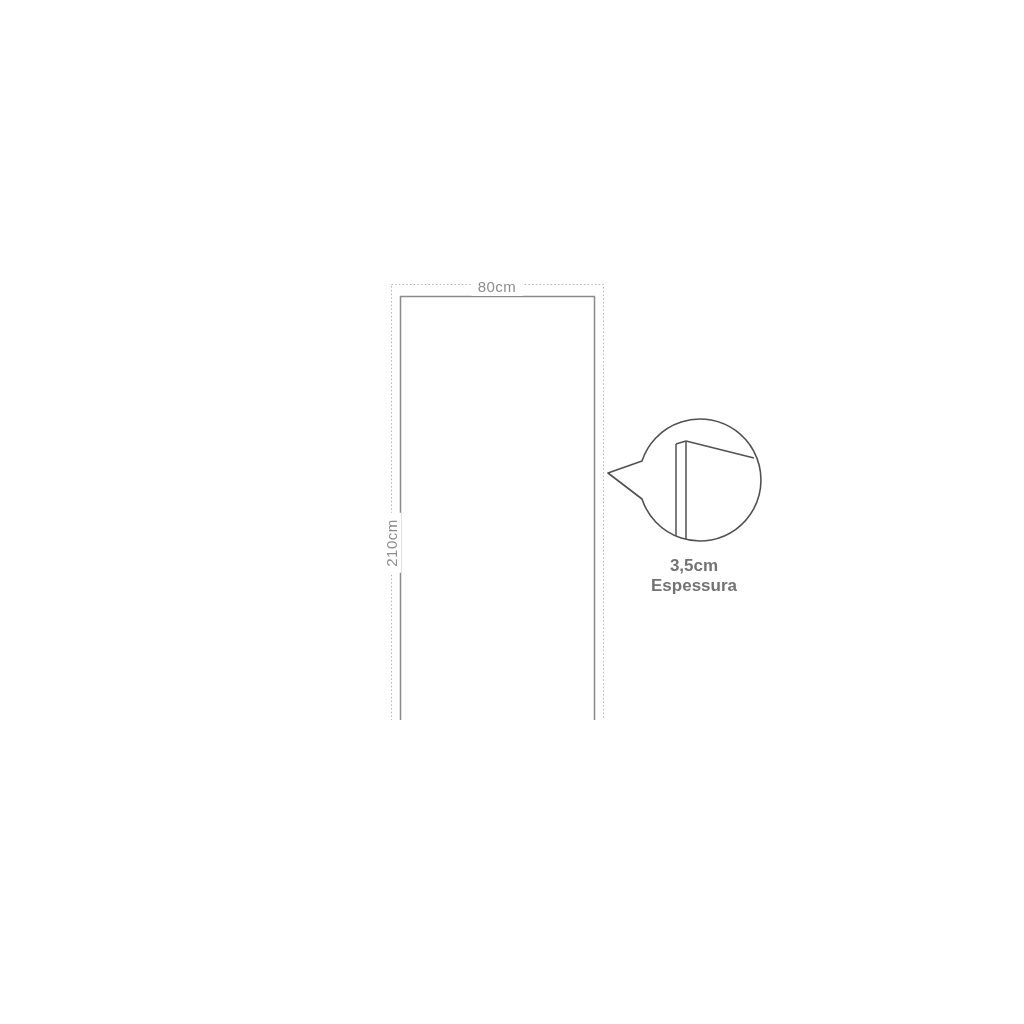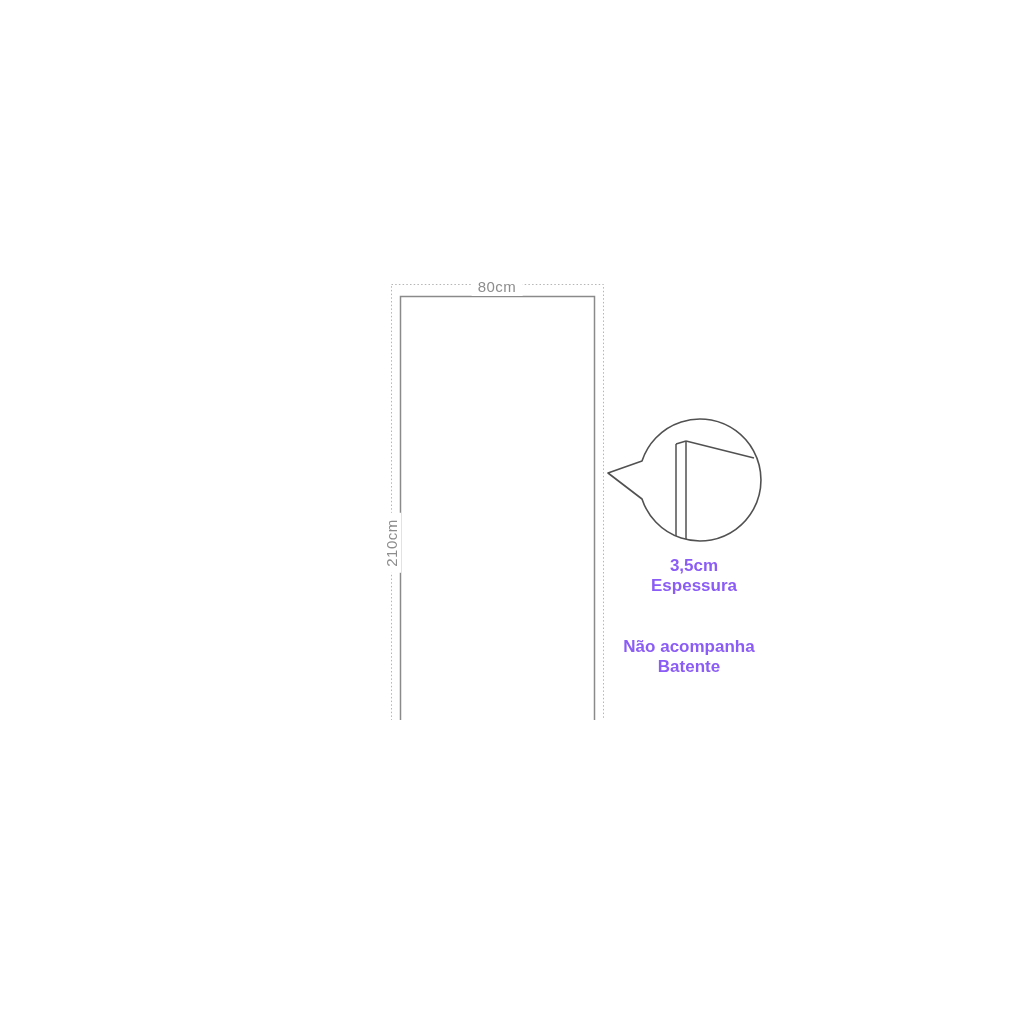--- a/index.html
+++ b/index.html
@@ -39,21 +39,21 @@
     left: 392px;
     top: 543px;
     transform: translate(-50%, -50%) rotate(-90deg);
   }
   .note {
     position: absolute;
     text-align: center;
     font-weight: bold;
     font-size: 17px;
     line-height: 20px;
-    color: #8b5cf6;
+    color: #737373;
     white-space: nowrap;
   }
   .note-thickness {
     left: 694px;
     top: 556px;
     transform: translateX(-50%);
   }
   .note-disclaimer {
     left: 689px;
     top: 637px;
@@ -81,18 +81,14 @@
 
   <span class="dim-label dim-h">80cm</span>
 
   <span class="dim-label dim-v">210cm</span>
 
   <div class="note note-thickness">
     <div>3,5cm</div>
     <div>Espessura</div>
   </div>
 
-  <div class="note note-disclaimer">
-    <div>Não acompanha</div>
-    <div>Batente</div>
-  </div>
 
 </div>
 
 </body></html>

